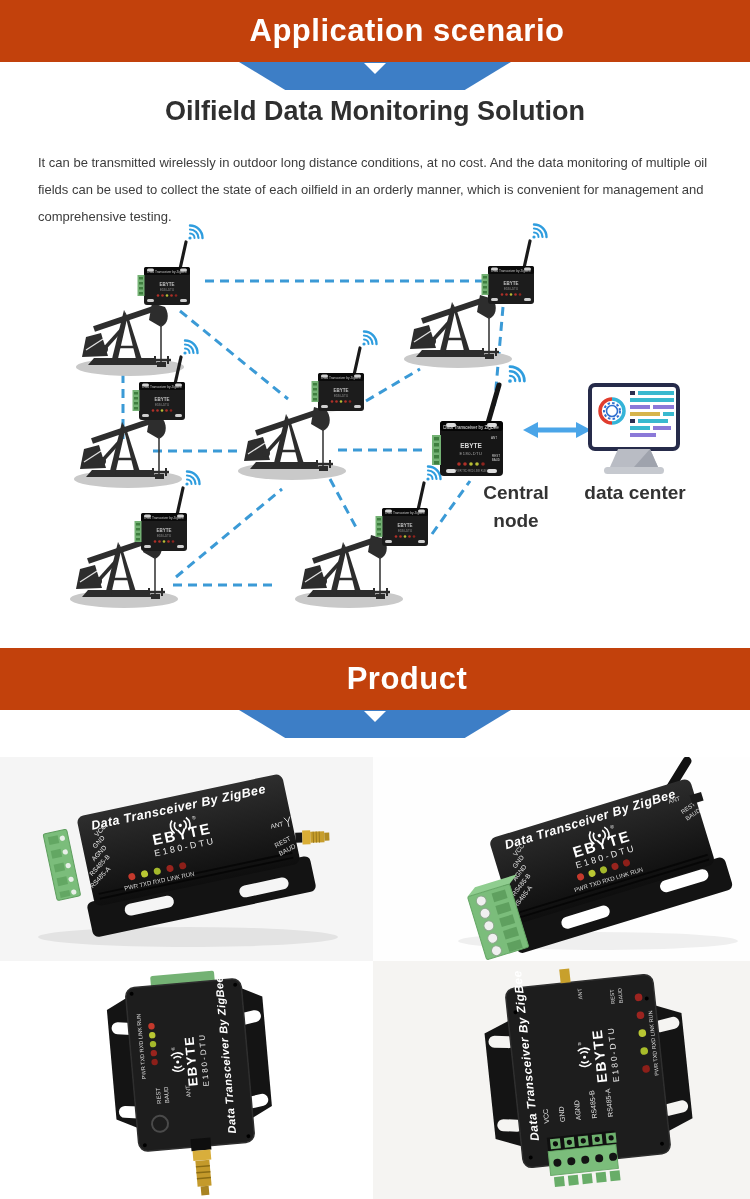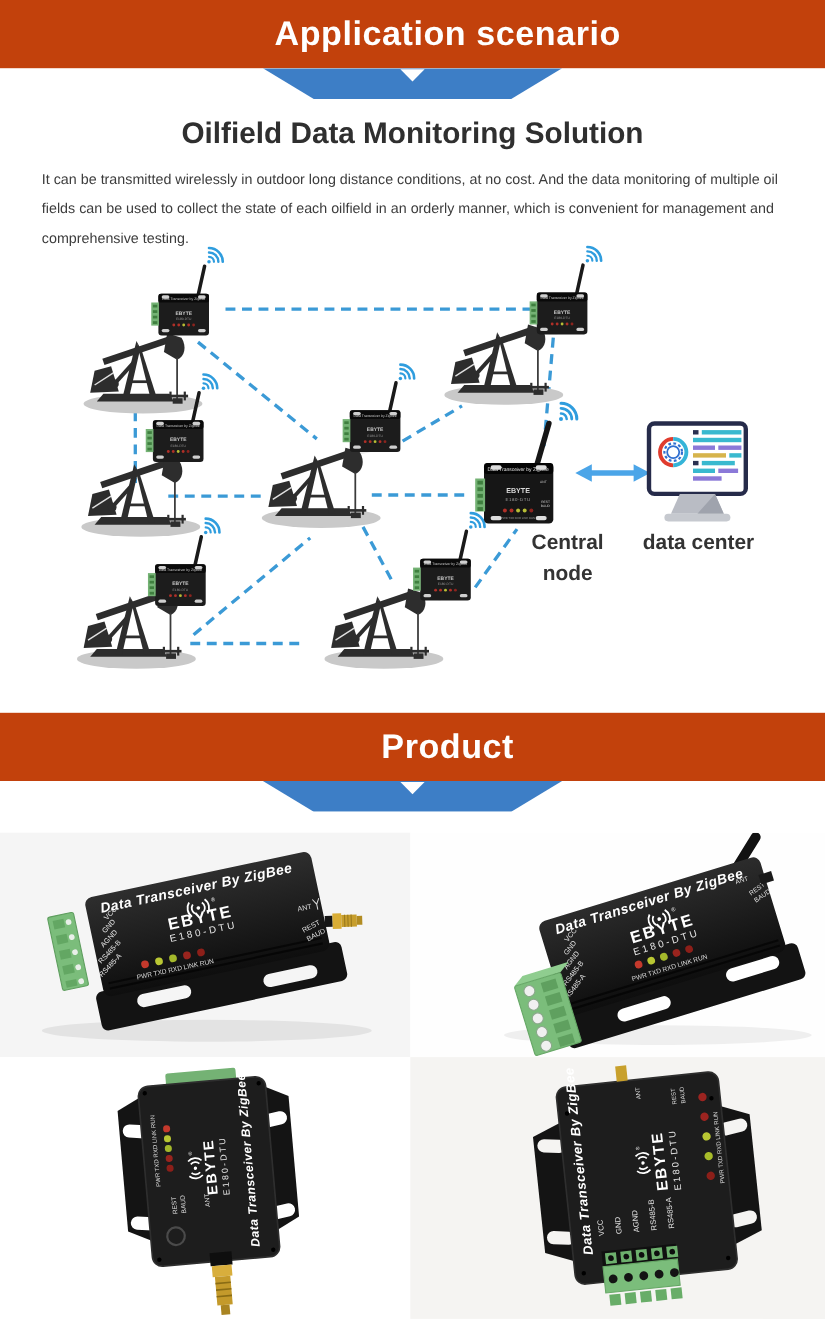--- a/index.html
+++ b/index.html
@@ -9,21 +9,21 @@
   .band{position:absolute;left:0;width:750px;height:62px;background:#c2410c;
         display:flex;align-items:center;justify-content:center;padding-left:32px;}
   .band .band-label{color:#fff;font-size:31px;font-weight:bold;letter-spacing:.5px;}
   .tab{position:absolute;left:50%;transform:translateX(-50%);width:272px;height:28px;
        background:#3d7ec6;clip-path:polygon(0 0,100% 0,83% 100%,17% 100%);}
   .tri{position:absolute;left:50%;transform:translateX(-50%);width:0;height:0;
        border-left:11px solid transparent;border-right:11px solid transparent;
        border-top:11px solid #ffffff;}
   .banner1-band{top:0;}       .banner1-tab{top:62px;}  .banner1-tri{top:63px;}
   .banner2-band{top:648px;}   .banner2-tab{top:710px;} .banner2-tri{top:711px;}
-  .title{position:absolute;top:106px;left:0;width:750px;margin:0;text-align:center;
+  .title{position:absolute;top:96px;left:0;width:750px;margin:0;text-align:center;
          font-size:27px;font-weight:bold;color:#2f2f2f;}
   .desc{position:absolute;top:149px;left:38px;width:676px;margin:0;
         font-size:13px;line-height:27px;color:#3c3c3c;}
   #diagram{position:absolute;top:233px;left:0;overflow:visible;}
   .cell{position:absolute;overflow:hidden;}
   .cell svg{display:block;}
   .c1{left:0;top:757px;width:373px;height:204px;background:#f5f5f5;}
   .c2{left:373px;top:757px;width:377px;height:204px;background:#fefefe;}
   .c3{left:0;top:961px;width:373px;height:238px;background:#ffffff;}
   .c4{left:373px;top:961px;width:377px;height:238px;background:#f5f4f2;}

